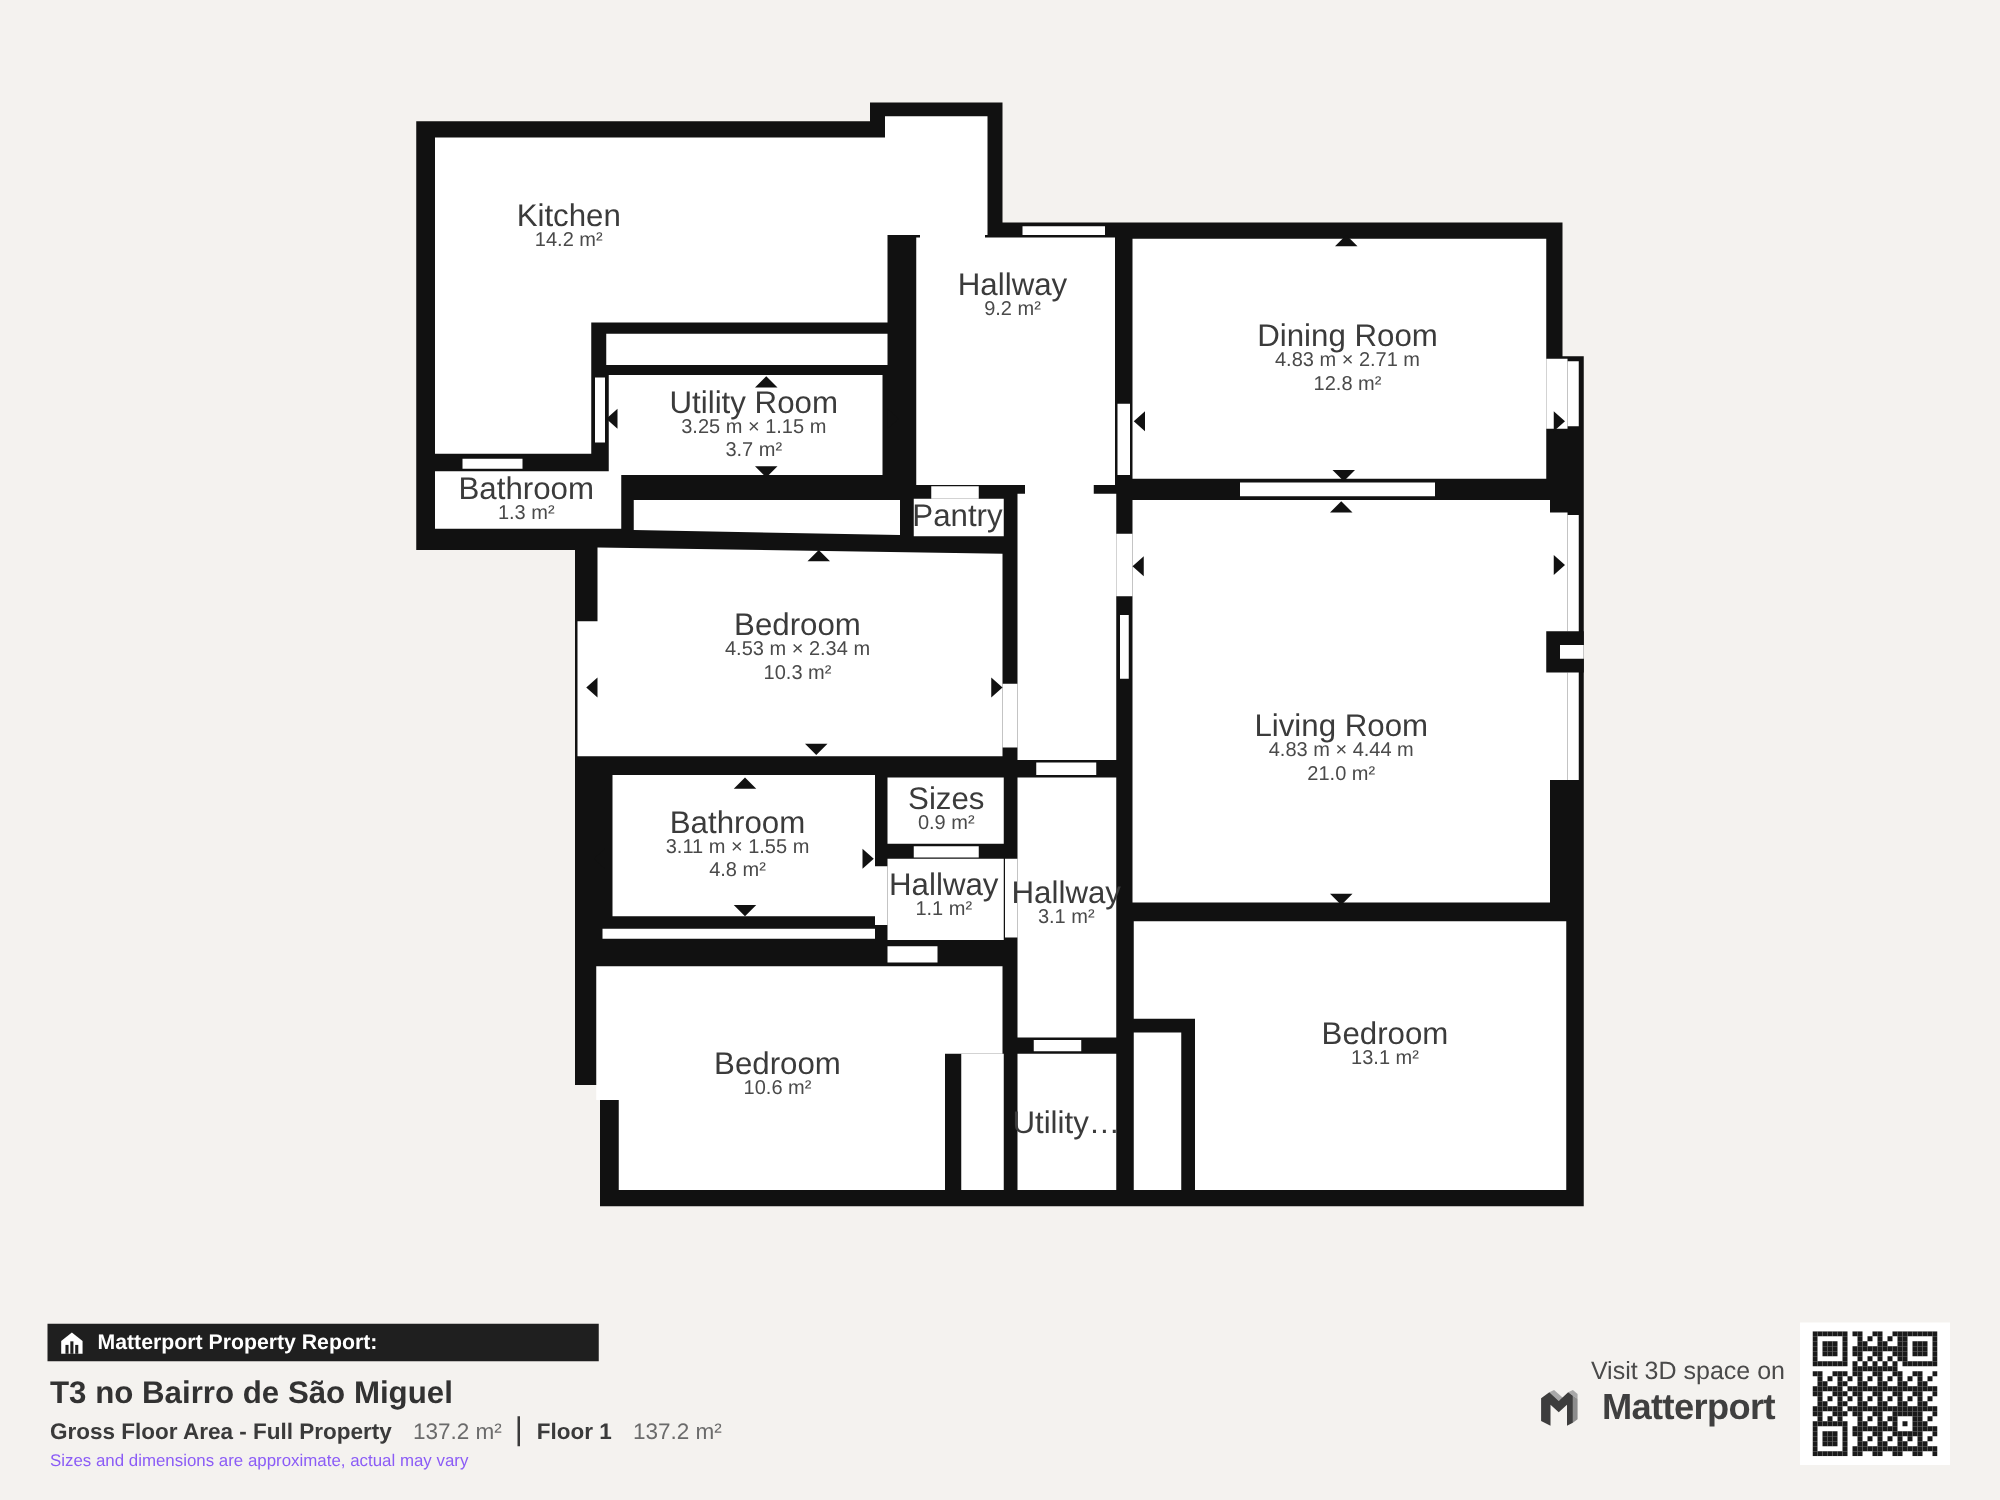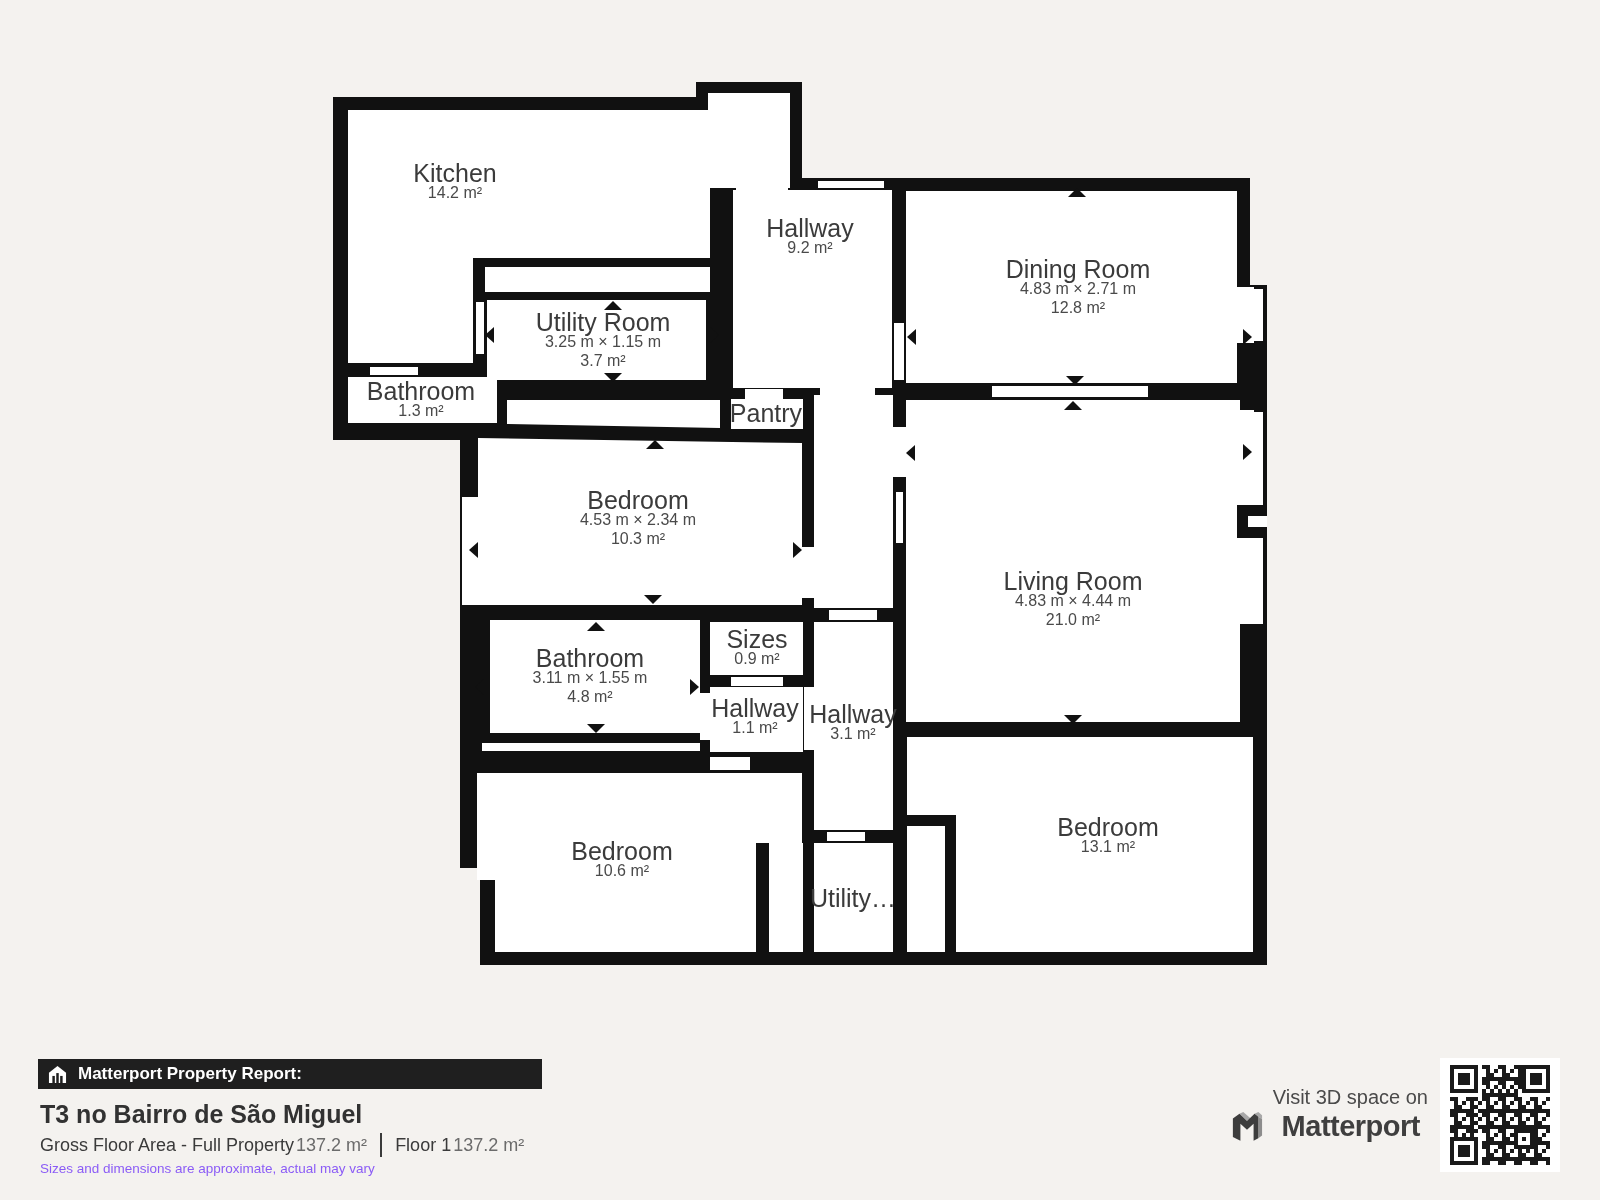--- a/index.html
+++ b/index.html
@@ -11,29 +11,29 @@
   #stage{position:absolute;inset:0;width:1600px;height:1200px;}
   svg.plan{position:absolute;left:0;top:0;}
   .room-label{
     position:absolute;transform:translateX(-50%);
     text-align:center;white-space:nowrap;color:#3e3e3e;z-index:5;
   }
   .room-label .rname{font-weight:normal;font-size:25px;line-height:20px;color:#3b3b3b;}
   .room-label .rsub{font-size:16px;line-height:19px;color:#4a4a4a;}
   
   .report-bar{
-    position:absolute;left:38px;top:1059px;width:504px;height:30px;
+    position:absolute;left:38px;top:1059px;width:441px;height:30px;
     background:#1f1f1f;display:flex;align-items:center;z-index:6;
   }
   .report-bar .bicon{margin-left:10px;width:19px;height:19px;flex:0 0 auto;}
   .report-bar .btxt{color:#ffffff;font-weight:bold;font-size:17px;margin-left:11px;}
   .prop-title{position:absolute;left:40px;top:1100px;font-size:25px;font-weight:bold;color:#323232;z-index:6;}
   .info-line{position:absolute;left:40px;top:1133px;font-size:18px;color:#6b6b6b;z-index:6;display:flex;align-items:center;}
-  .info-line .blabel{font-weight:normal;color:#3a3a3a;}
-  .info-line .val{margin-left:2px;}
+  .info-line .blabel{font-weight:bold;color:#3a3a3a;}
+  .info-line .val{margin-left:17px;}
   .info-line .divider{display:inline-block;width:2px;height:24px;background:#3a3a3a;margin:0 13px;}
   .disclaimer{position:absolute;left:40px;top:1161px;font-size:13.5px;color:#8b5cf6;z-index:6;}
   .visit-text{position:absolute;right:172px;top:1086px;font-size:20px;color:#4a4a4a;z-index:6;}
   .brand-row{position:absolute;right:180px;top:1110px;display:flex;align-items:center;z-index:6;}
   .brand-row .mword{font-size:29px;font-weight:bold;color:#3f3f3f;letter-spacing:-0.5px;margin-left:19px;}
   .qr-card{position:absolute;left:1440px;top:1058px;width:120px;height:114px;background:#ffffff;z-index:6;}
   .qr-card svg{position:absolute;left:10px;top:7px;}
 </style>
 </head>
 <body>

